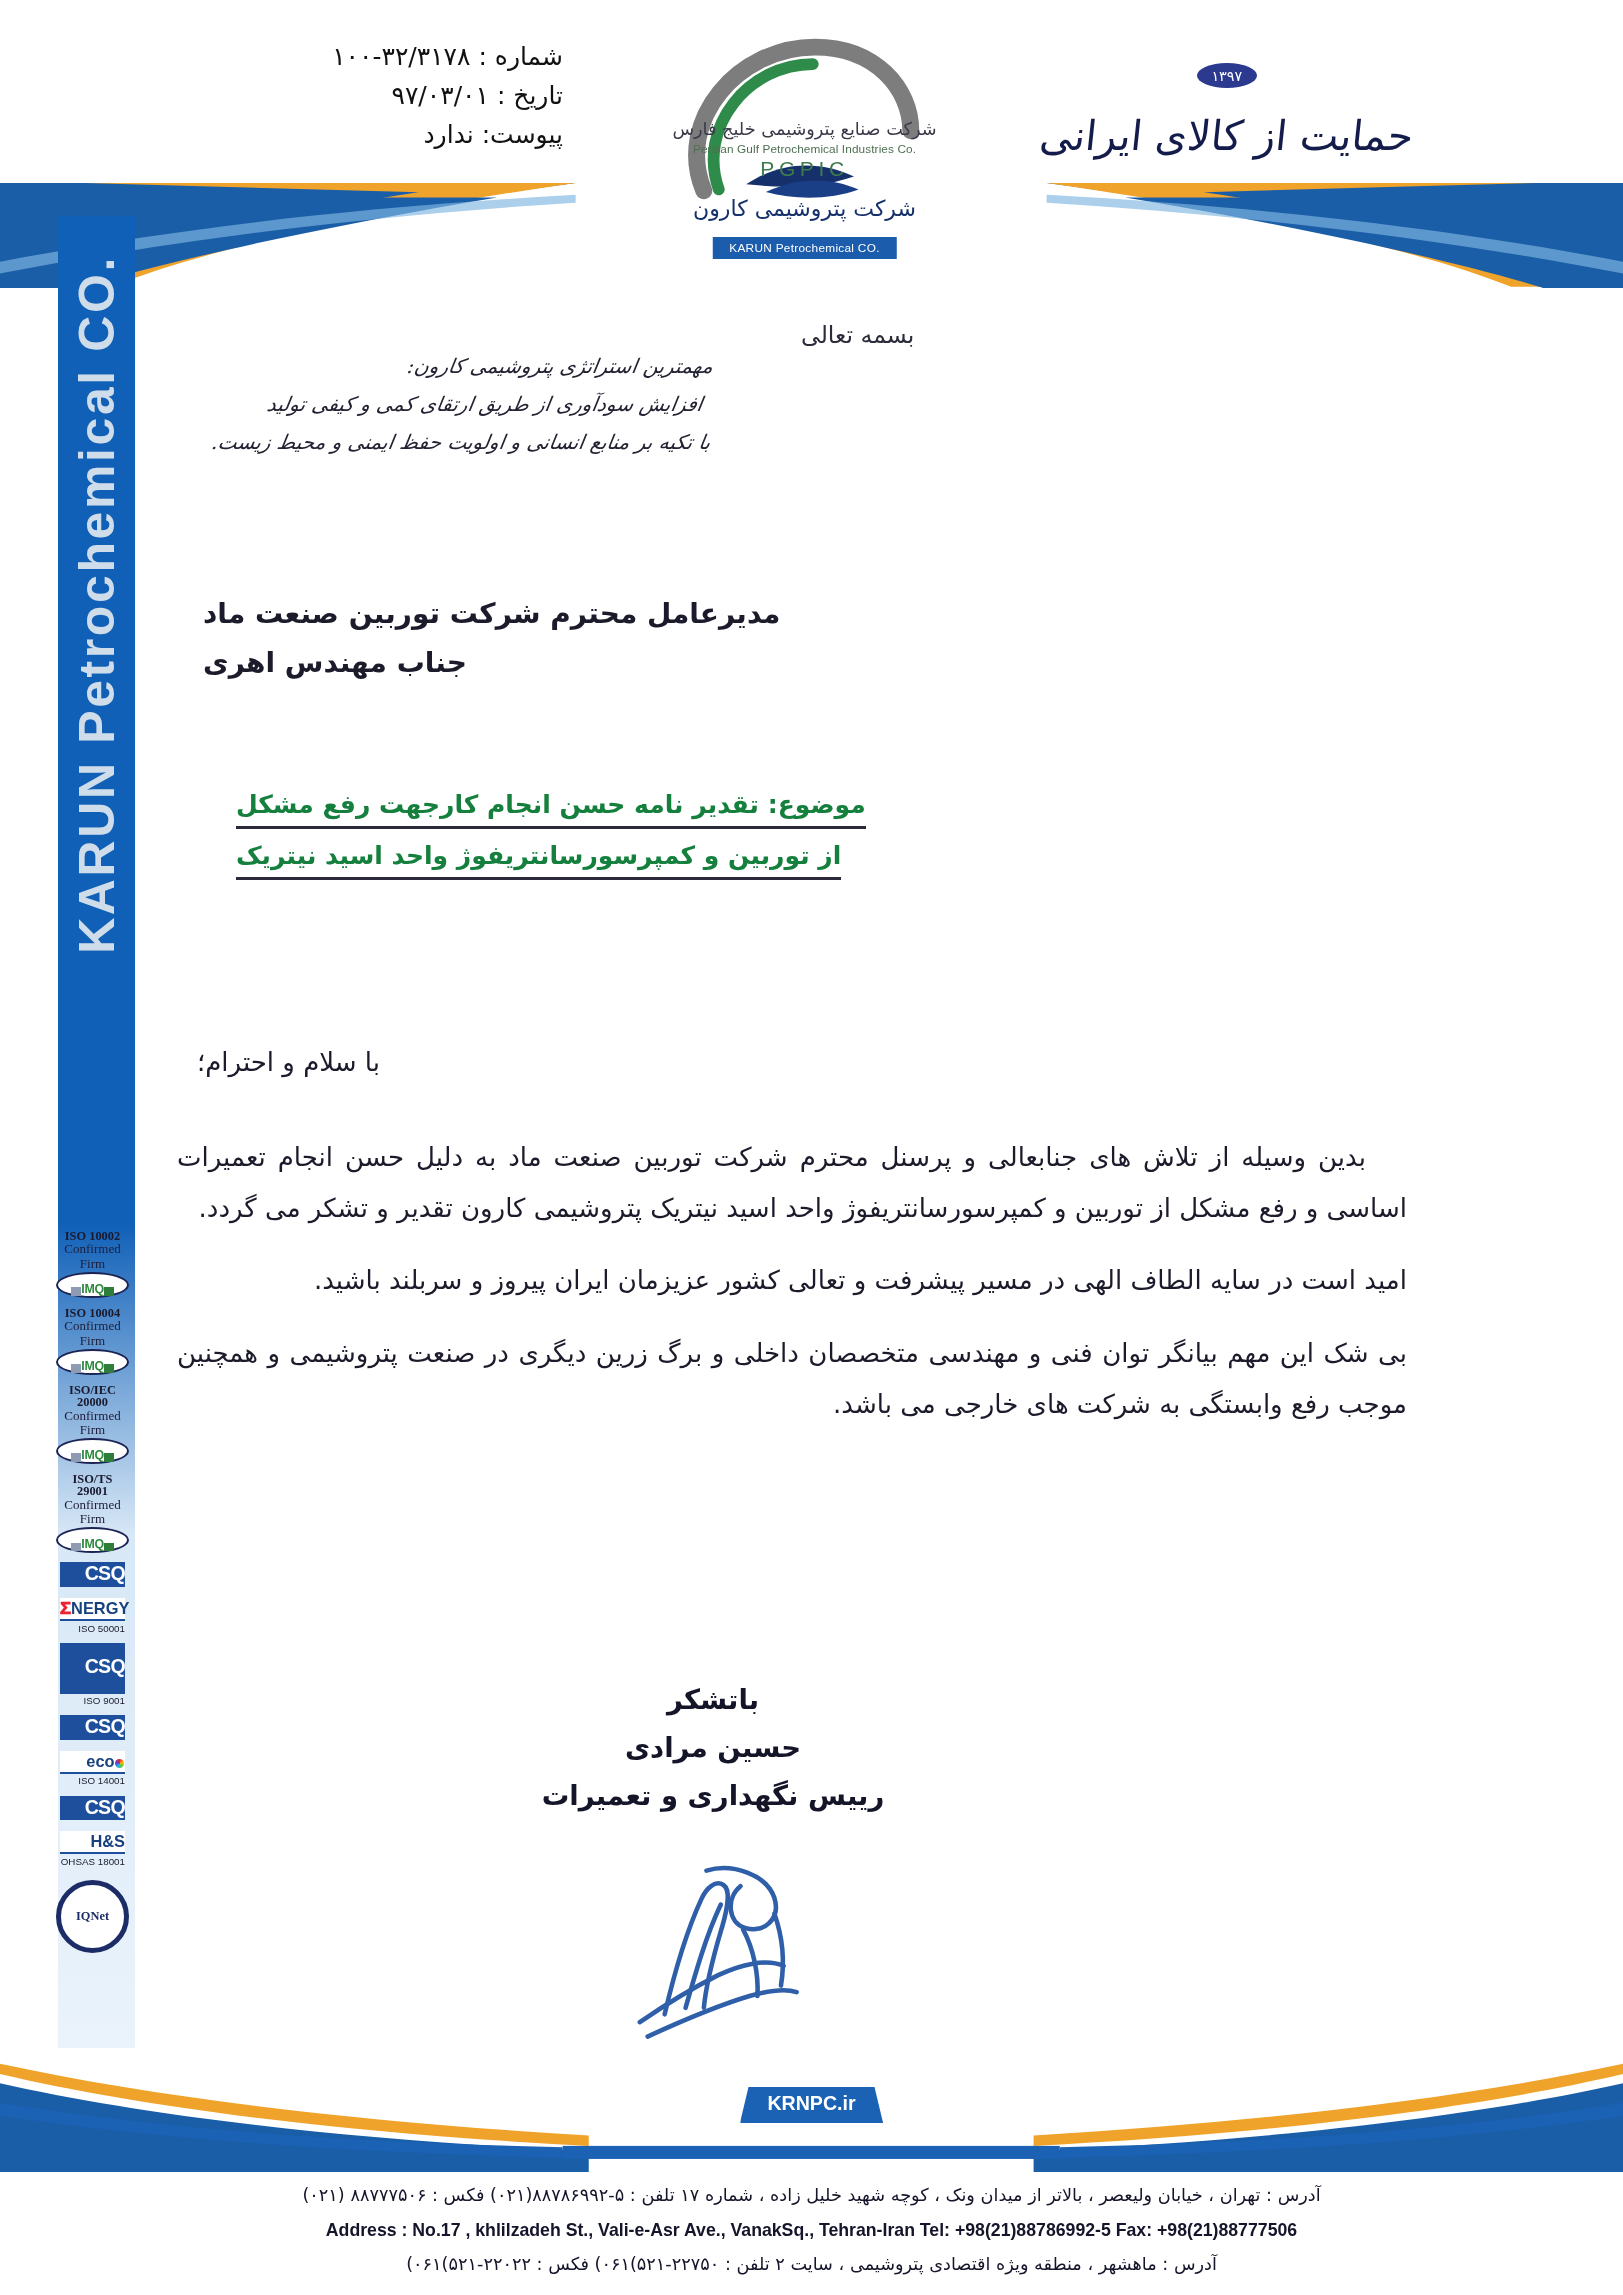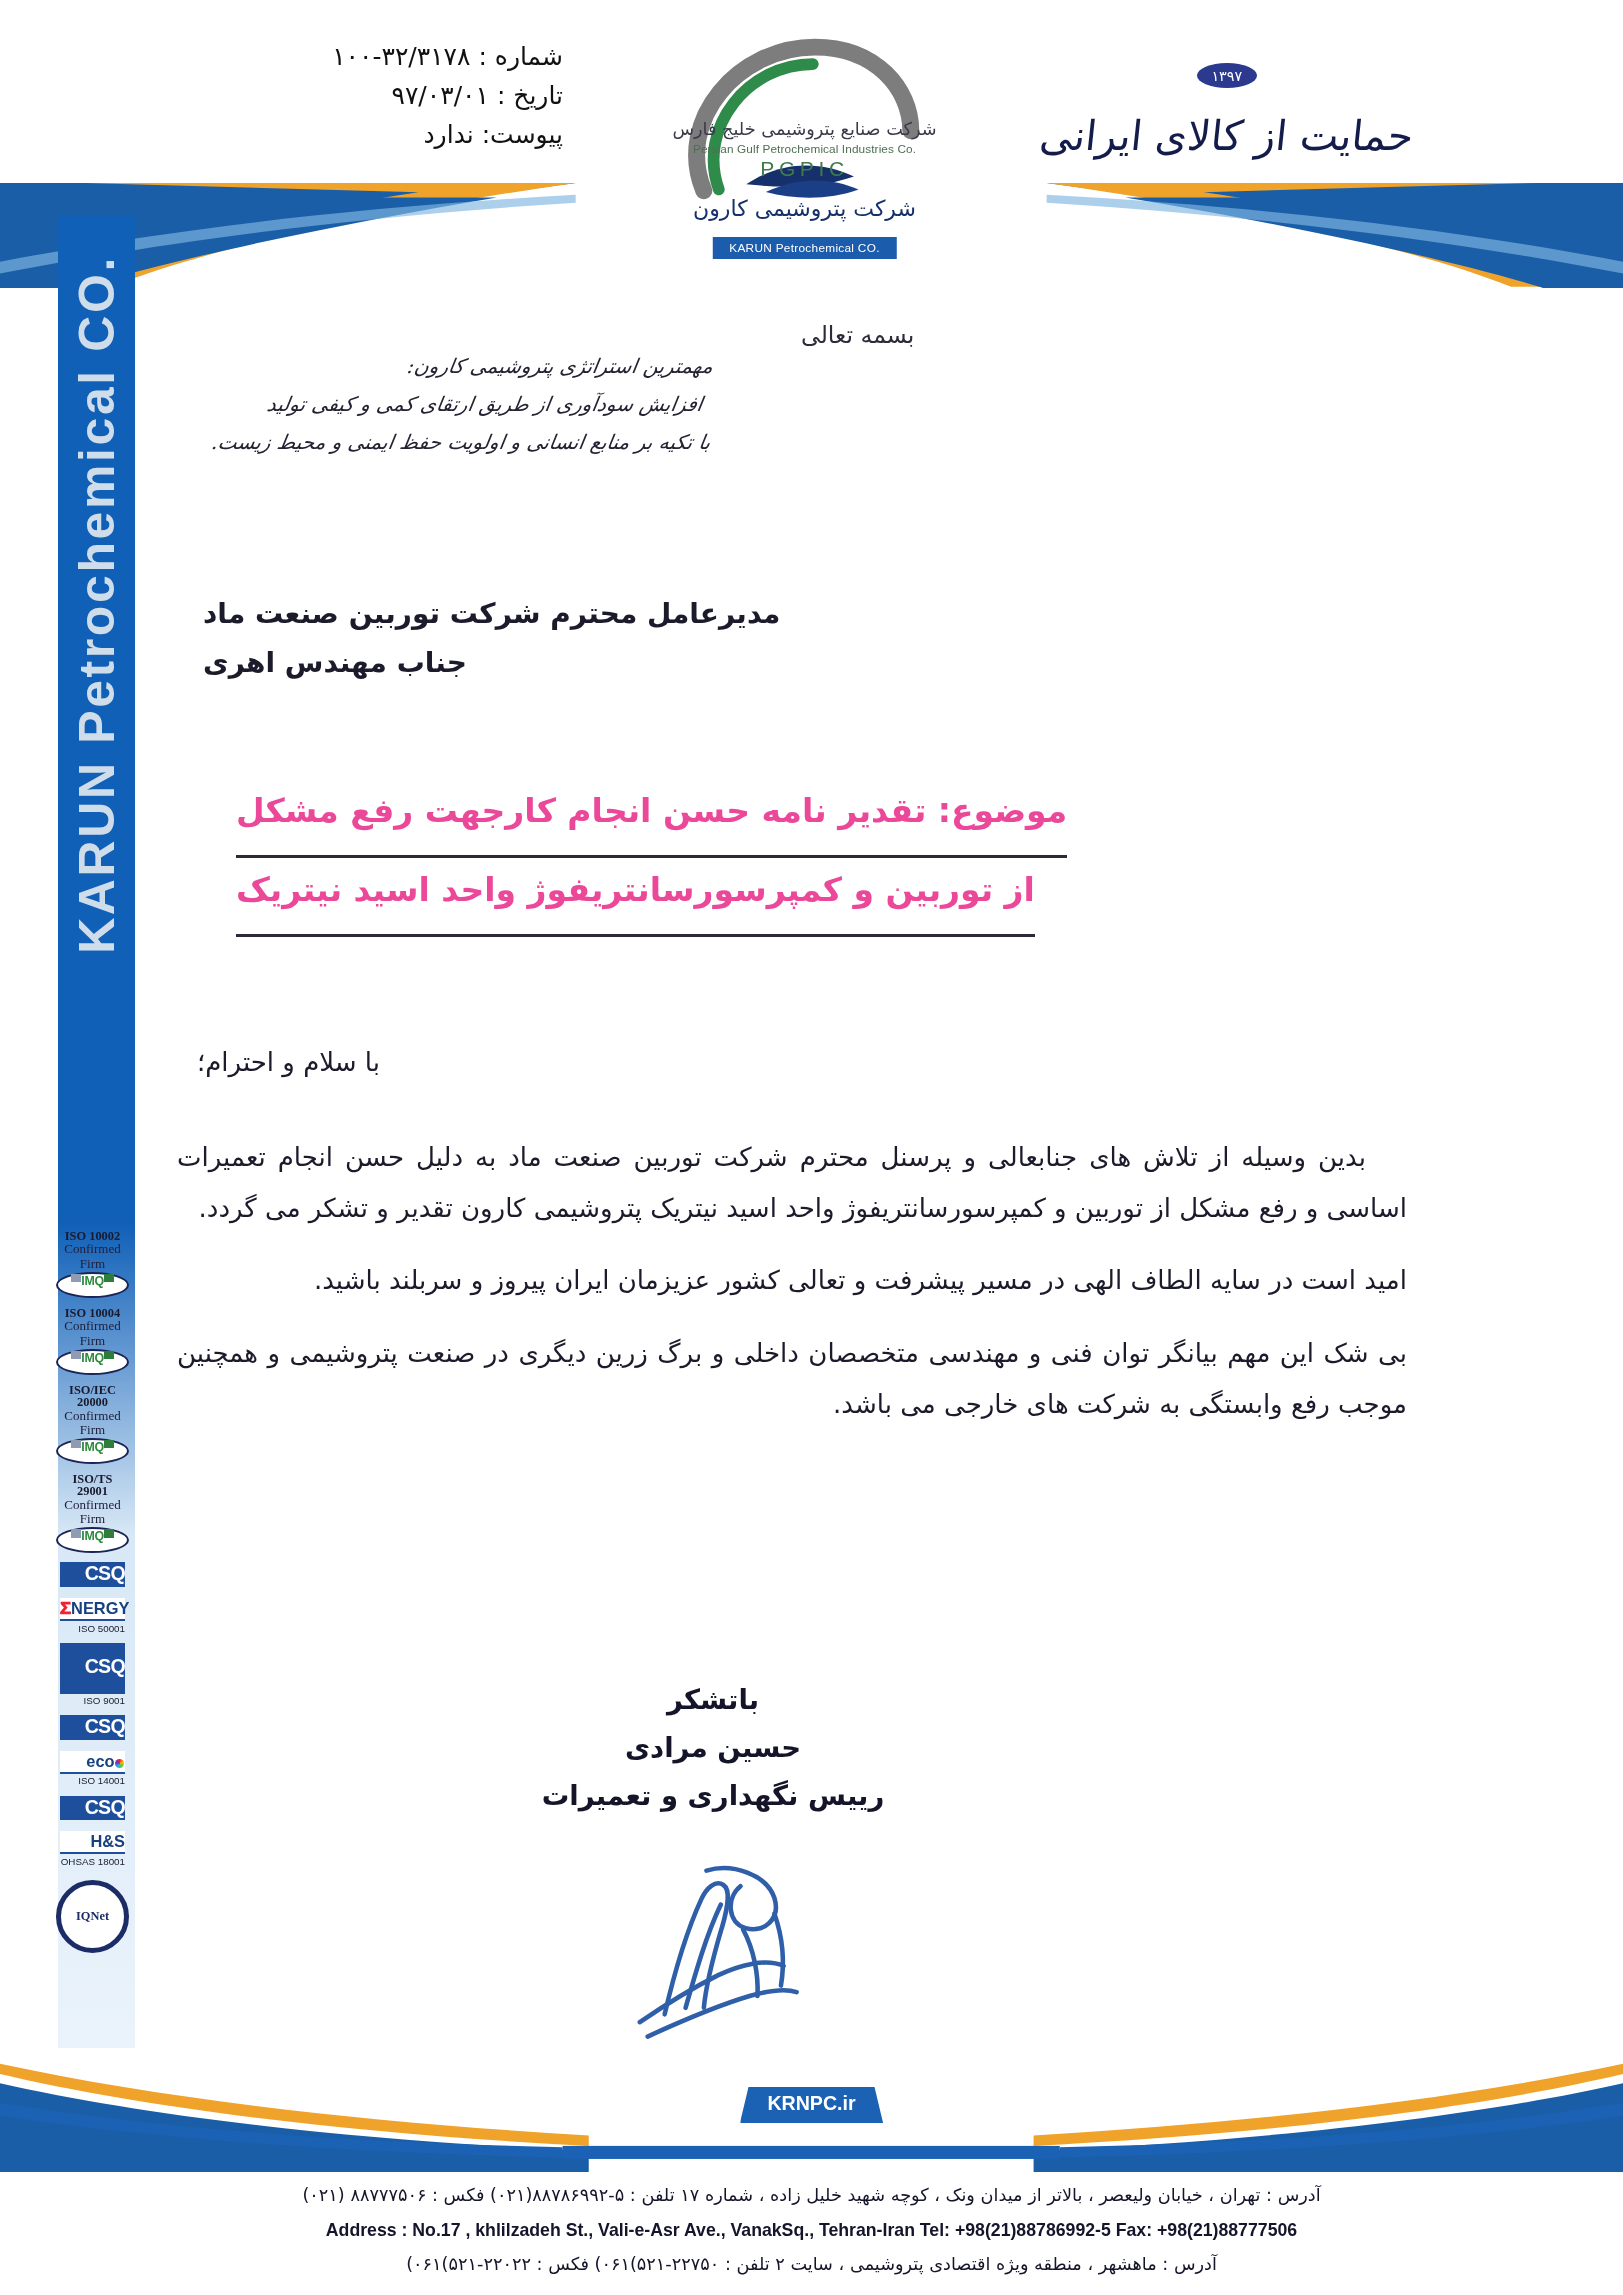--- a/index.html
+++ b/index.html
@@ -98,21 +98,21 @@
   .badge-imq .t1{
     font-family:"Liberation Serif",serif;font-weight:700;
     font-size:12.4px;color:#1a1a2e;line-height:1;direction:ltr;
   }
   .badge-imq .t2{
     font-family:"Liberation Serif",serif;font-weight:400;
     font-size:13px;color:#20203c;line-height:1.1;direction:ltr;
   }
   .badge-imq .oval{
     margin-top:0.7px;height:22px;border:2.6px solid #1b2455;border-radius:50%;
-    display:flex;align-items:flex-start;justify-content:center;background:#fff;
+    display:flex;align-items:flex-end;justify-content:center;background:#fff;
   }
   .imq-word{
     font-family:"Liberation Sans",sans-serif;font-weight:700;
     font-size:12.4px;color:#2e8b3d;letter-spacing:-0.3px;direction:ltr;
   }
   .imq-chip{
     display:inline-block;width:9.8px;height:8.5px;background:#2e7d3a;
     margin-right:1.3px;vertical-align:middle;
   }
   .imq-chip2{
@@ -173,23 +173,23 @@
   }
   .recipient div{
     font-size:28px;font-weight:700;color:#1b1b2b;line-height:1.75;
     font-family:"DejaVu Sans",sans-serif;
   }
 
   .subject{
     position:absolute;top:785px;right:406px;width:981px;text-align:left;
   }
   .subject div{
-    font-size:33px;font-weight:700;color:#ec4899;line-height:1.6;
+    font-size:25px;font-weight:700;color:#15803d;line-height:1.6;
     font-family:"DejaVu Sans",sans-serif;display:inline-block;
-    border-bottom:3.3px solid #2a2a3a;padding-bottom:17px;margin-bottom:6.5px;
+    border-bottom:3.3px solid #2a2a3a;padding-bottom:1px;margin-bottom:6.5px;
   }
 
   .greeting{
     position:absolute;top:1047px;right:216px;width:1210px;text-align:left;
     font-size:26px;color:#1b1b2b;font-family:"DejaVu Sans",sans-serif;
   }
 
   .body-text{
     position:absolute;top:1132px;right:216px;width:1230px;
   }

